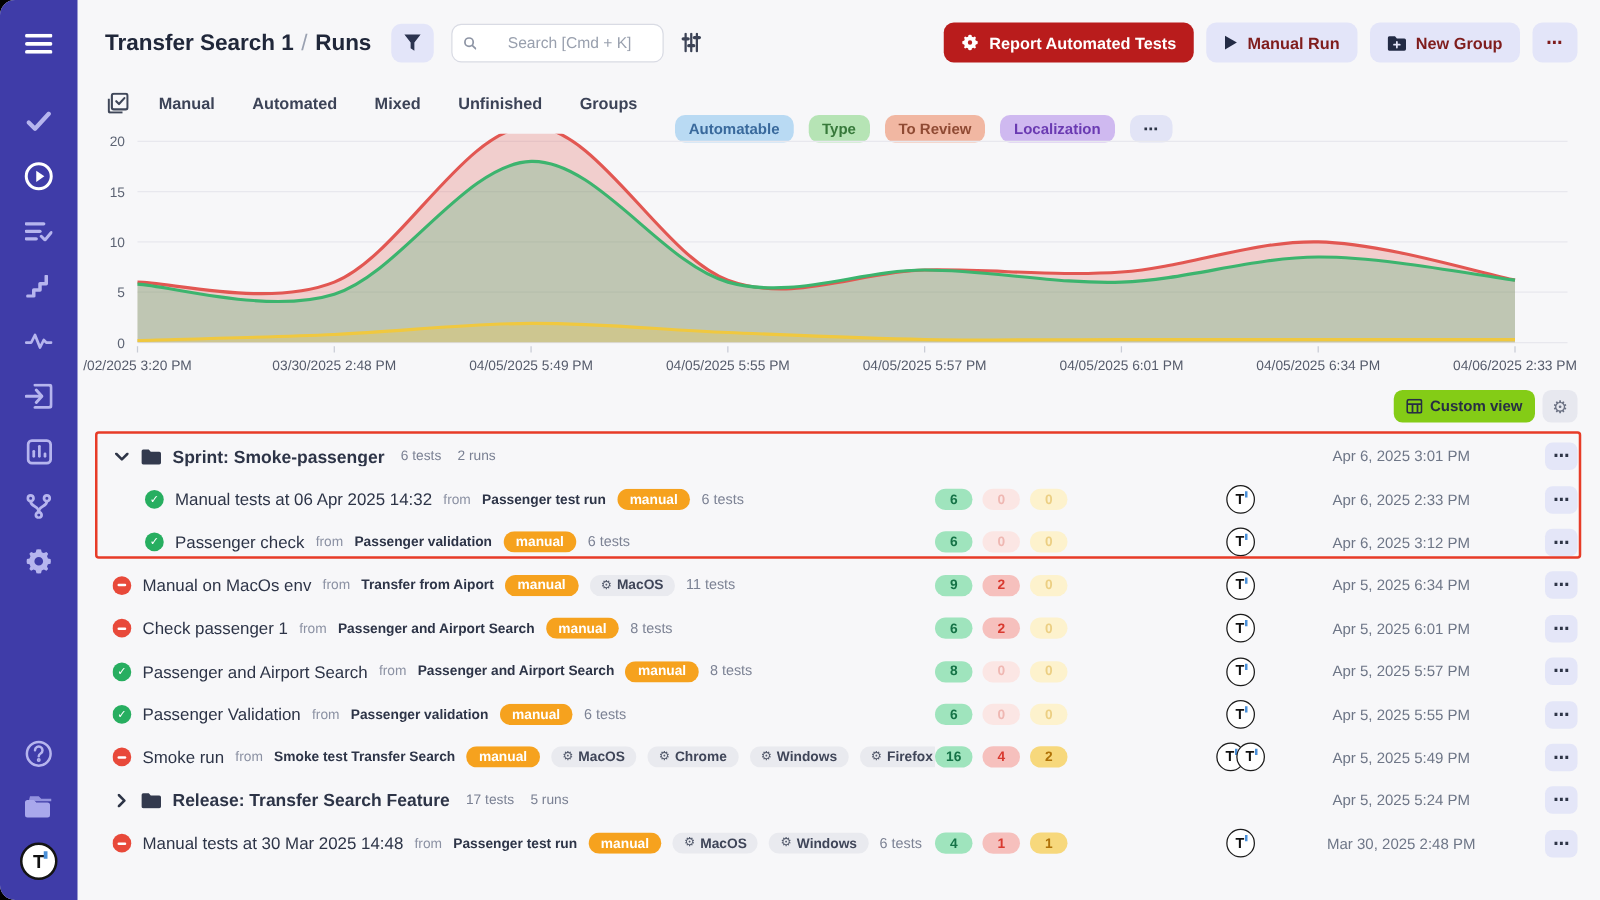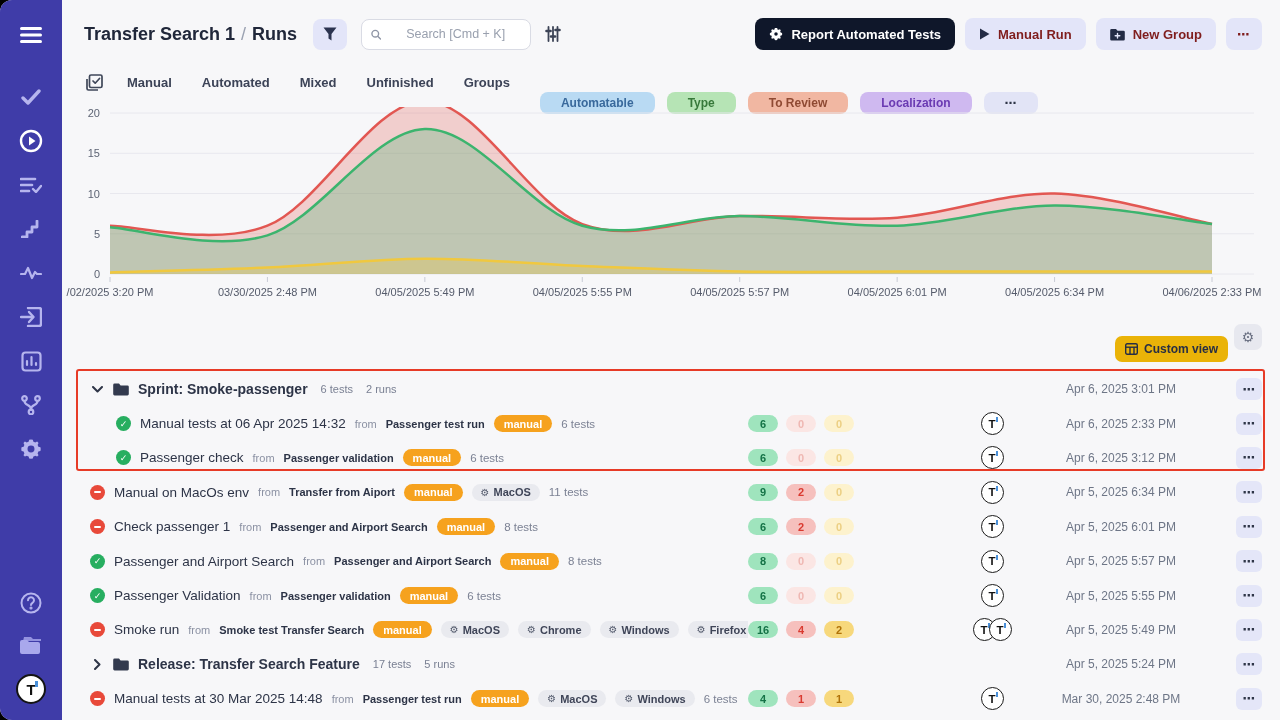--- a/index.html
+++ b/index.html
@@ -25,42 +25,42 @@
   .page-title{font-size:18px;font-weight:700;color:#20273a;white-space:nowrap;text-align:center;}
   .page-title .sep{color:#9aa1b1;font-weight:400;margin:0 6px;}
   .icon-btn{height:31px;border-radius:8px;background:#e3e5f9;border:none;display:flex;align-items:center;justify-content:center;cursor:pointer;color:#2c3450;}
   .filter-btn{width:34px;margin-left:16px;}
   .search-box{display:flex;align-items:center;height:31px;width:170px;background:#fff;border:1px solid #d9dbe4;border-radius:8px;margin-left:14px;padding:0 9px;gap:23px;}
   .search-box input{border:none;outline:none;width:100%;font-size:12.5px;color:#3a4154;background:transparent;}
   .search-box input::placeholder{color:#99a0ae;}
   .sliders-btn{background:transparent;border:none;margin-left:8px;width:28px;height:28px;display:flex;align-items:center;justify-content:center;cursor:pointer;color:#3c4356;}
   .hd-right{margin-left:auto;display:flex;align-items:center;gap:10px;}
   .btn{height:32px;border:none;border-radius:8px;font-size:13px;font-weight:600;display:flex;align-items:center;gap:8px;padding:0 14px;cursor:pointer;}
-  .btn-primary{background:#0f172a;color:#fff;}
+  .btn-primary{background:#b91c1c;color:#fff;}
   .btn-soft{background:#e3e5f9;color:#7f1d1d;}
   .btn-more{width:36px;padding:0;justify-content:center;font-weight:700;letter-spacing:1px;}
 
   
   .tabs-row{display:flex;align-items:center;padding:0 18px 0 24px;height:40px;margin-top:12px;flex:none;}
   .selectall{background:none;border:none;color:#3f4759;display:flex;align-items:center;cursor:pointer;padding:0;margin-right:24px;}
   .tab{font-size:13px;font-weight:600;color:#3c4357;margin-right:30px;cursor:pointer;white-space:nowrap;}
-  .tagpill{font-size:12px;font-weight:600;padding:4px 21px;border-radius:8px;margin-right:12px;cursor:pointer;white-space:nowrap;margin-top:42px;}
+  .tagpill{font-size:12px;font-weight:600;padding:4px 11px;border-radius:8px;margin-right:12px;cursor:pointer;white-space:nowrap;margin-top:42px;}
   .tag-blue{background:#b9daf3;color:#39699c;}
   .tag-green{background:#b6e4b5;color:#37793a;}
   .tag-red{background:#f1b7a2;color:#8f4a33;}
   .tag-purple{background:#cfb9f0;color:#6a3ab2;}
   .tag-more{background:#e2e4f6;color:#2e3547;font-weight:700;}
 
   
   .chart-wrap{height:202px;flex:none;position:relative;}
   .chart-wrap svg{position:absolute;left:0;top:0;}
 
   
   .view-row{display:flex;justify-content:flex-end;align-items:center;gap:6px;padding:8px 18px 6px;flex:none;}
-  .view-btn{height:26px;border:none;border-radius:7px;background:#eab308;color:#272e44;font-size:12px;font-weight:600;display:flex;align-items:center;gap:6px;padding:0 10px;cursor:pointer;margin-top:24px;}
+  .view-btn{height:26px;border:none;border-radius:7px;background:#84cc16;color:#272e44;font-size:12px;font-weight:600;display:flex;align-items:center;gap:6px;padding:0 10px;cursor:pointer;}
   .gear-btn{width:28px;height:26px;border:none;border-radius:7px;background:#e7e8ef;color:#6b7183;font-size:14px;display:flex;align-items:center;justify-content:center;cursor:pointer;}
 
   
   .runs{position:relative;flex:1;padding-top:4px;}
   .hl-box{position:absolute;top:1px;left:14px;right:15px;height:102px;border:2.5px solid #e73b27;border-radius:3px;pointer-events:none;z-index:5;}
   .row{display:flex;align-items:center;height:34.4px;padding:0 18px 0 28px;cursor:default;}
   .row .left{flex:1;display:flex;align-items:center;gap:9px;min-width:0;overflow:hidden;}
   .indent{width:17px;flex:none;}
   .chev{width:14px;flex:none;display:flex;align-items:center;justify-content:center;color:#2e3547;cursor:pointer;}
   .folder-ic{flex:none;display:flex;align-items:center;color:#333a4e;}

